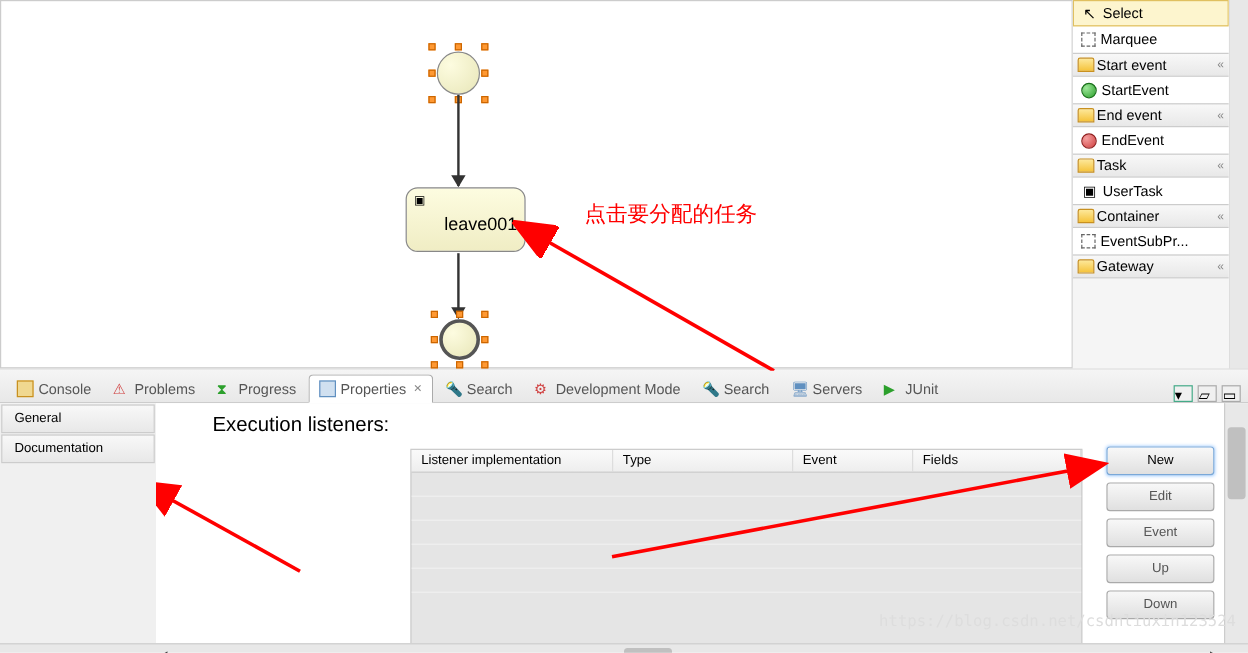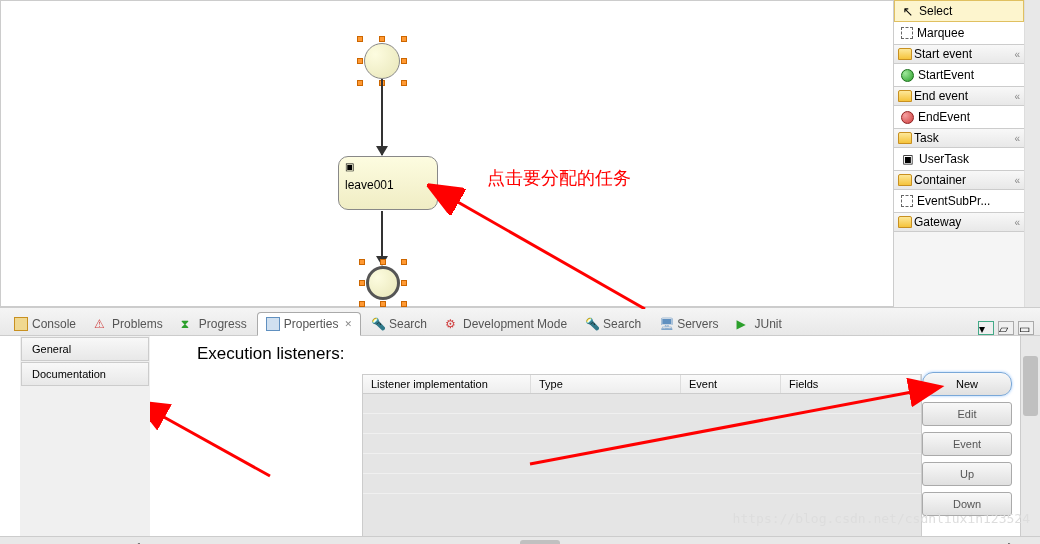--- a/index.html
+++ b/index.html
@@ -15,21 +15,21 @@
     .start-event { position: absolute; left: 363px; top: 42px; width: 36px; height: 36px; }
     .start-circle { width: 36px; height: 36px; border-radius: 50%; background: radial-gradient(circle at 30% 30%, #fdfce0, #e8e6b8); border: 1px solid #888; }
     .selection-handles { position: absolute; left: -7px; top: -7px; width: 50px; height: 50px; }
     .handle { position: absolute; width: 6px; height: 6px; background: #ff9933; border: 1px solid #cc6600; }
     .handle.tl { top: 0; left: 0; } .handle.tm { top: 0; left: 22px; } .handle.tr { top: 0; right: 0; }
     .handle.ml { top: 22px; left: 0; } .handle.mr { top: 22px; right: 0; }
     .handle.bl { bottom: 0; left: 0; } .handle.bm { bottom: 0; left: 22px; } .handle.br { bottom: 0; right: 0; }
     
     .task-node { position: absolute; left: 337px; top: 155px; width: 100px; height: 54px; background: linear-gradient(#fdfce0, #f0edc4); border: 1px solid #888; border-radius: 10px; padding: 4px 6px; }
     .task-icon { font-size: 10px; }
-    .task-label { margin-top: 6px; font-size: 12px; }
+    .task-label { margin-top: 6px; font-size: 15px; text-align: right; }
     
     .end-event { position: absolute; left: 365px; top: 265px; width: 34px; height: 34px; }
     .end-circle { width: 34px; height: 34px; border-radius: 50%; background: radial-gradient(circle at 30% 30%, #fdfce0, #e8e6b8); border: 3px solid #555; }
     
     .flow-arrow1 { position: absolute; left: 380px; top: 78px; width: 2px; height: 76px; background: #333; }
     .flow-arrow1::after { content: ''; position: absolute; bottom: -1px; left: -5px; border-left: 6px solid transparent; border-right: 6px solid transparent; border-top: 10px solid #333; }
     .flow-arrow2 { position: absolute; left: 380px; top: 210px; width: 2px; height: 54px; background: #333; }
     .flow-arrow2::after { content: ''; position: absolute; bottom: -1px; left: -5px; border-left: 6px solid transparent; border-right: 6px solid transparent; border-top: 10px solid #333; }
     
     
@@ -51,36 +51,36 @@
     
     
     .tabs-bar { height: 28px; background: linear-gradient(#f5f5f5, #e8e8e8); border-bottom: 1px solid #ccc; display: flex; align-items: flex-end; padding: 0 6px; gap: 2px; }
     .tab-item { padding: 4px 8px; display: flex; align-items: center; gap: 4px; color: #555; cursor: pointer; border-radius: 4px 4px 0 0; }
     .tab-item.active { background: #fff; border: 1px solid #aaa; border-bottom: 1px solid #fff; margin-bottom: -1px; }
     .tab-icon { width: 14px; height: 14px; display: inline-block; }
     .tabs-right { margin-left: auto; display: flex; gap: 4px; align-items: center; }
     .mini-btn { width: 16px; height: 14px; border: 1px solid #aaa; background: #f0f0f0; cursor: pointer; }
     
     
-    .properties-panel { display: flex; height: 200px; background: #fff; margin-left: 20px; }
+    .properties-panel { display: flex; height: 200px; background: #fff; }
     .prop-sidebar { width: 130px; background: #f0f0f0; }
     .prop-tab { padding: 5px 10px; background: linear-gradient(#f8f8f8, #e8e8e8); border: 1px solid #ccc; cursor: pointer; margin: 1px; font-size: 11px; }
     .prop-tab.active { background: #fff; font-weight: bold; }
     .prop-content { flex: 1; padding: 8px 12px; position: relative; overflow: hidden; }
     .prop-header { font-size: 17px; margin-bottom: 10px; padding-left: 35px; }
     
     .table-container { border: 1px solid #ccc; margin-left: 200px; width: 560px; height: 180px; background: #e5e5e5; }
     .table-header { display: flex; background: linear-gradient(#fafafa, #eee); border-bottom: 1px solid #ccc; }
     .th { padding: 3px 8px; border-right: 1px solid #ddd; font-size: 11px; }
     .th1 { width: 168px; } .th2 { width: 150px; } .th3 { width: 100px; } .th4 { flex:1; }
     .table-row { display: flex; height: 20px; border-bottom: 1px solid #f0f0f0; }
     
     .button-col { position: absolute; right: 8px; top: 36px; display: flex; flex-direction: column; gap: 6px; }
     .action-btn { width: 90px; height: 24px; background: linear-gradient(#f8f8f8, #e0e0e0); border: 1px solid #aaa; border-radius: 3px; cursor: pointer; font-size: 11px; color: #555; }
-    .action-btn.primary { color: #000; box-shadow: 0 0 3px rgba(0,120,255,0.4); border-color: #7aa8d8; border-radius: 11px; }
+    .action-btn.primary { color: #000; box-shadow: 0 0 3px rgba(0,120,255,0.4); border-color: #7aa8d8; }
     
     .prop-scroll { width: 20px; background: #e8e8e8; border-left: 1px solid #ccc; position: relative; }
     .scroll-thumb { position: absolute; top: 20px; left: 2px; right: 2px; height: 60px; background: #c0c0c0; border-radius: 3px; }
     
     .bottom-scroll { height: 18px; background: #e8e8e8; border-top: 1px solid #ccc; display: flex; align-items: center; position: relative; }
     .bottom-scroll .thumb { position: absolute; left: 520px; width: 40px; height: 12px; background: #c0c0c0; border-radius: 3px; top: 3px; }
     
     .watermark { position: absolute; bottom: 18px; right: 10px; color: #ddd; font-size: 13px; font-family: monospace; pointer-events: none; }
   </style>
 </head>

